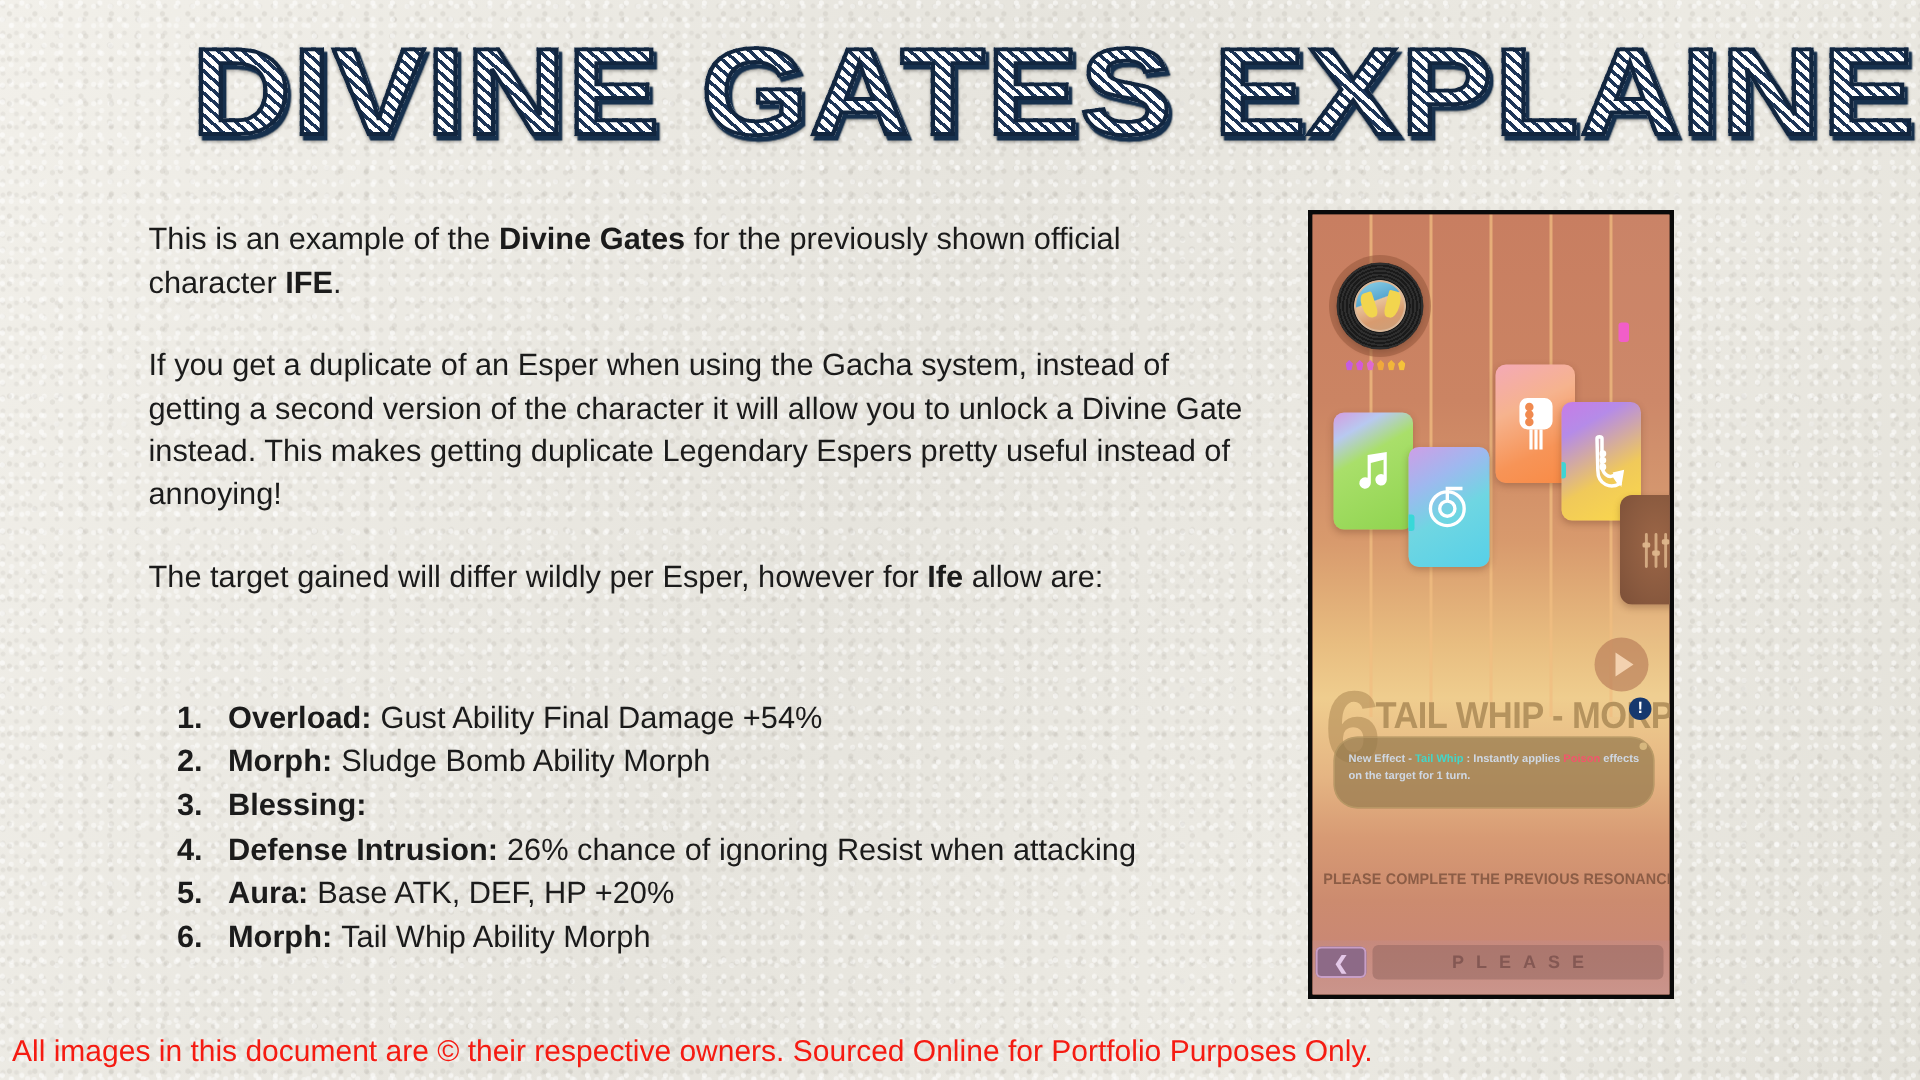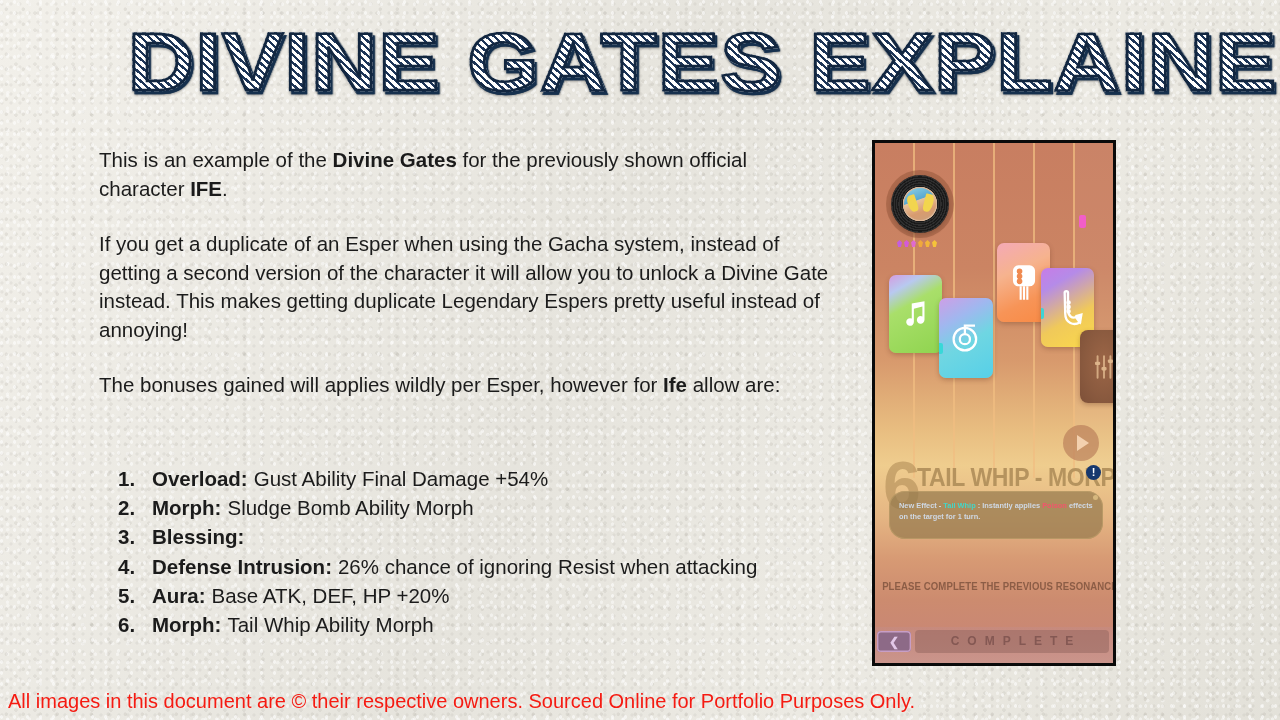--- a/index.html
+++ b/index.html
@@ -375,21 +375,21 @@
 
 <div id="slide">
 
   <div id="title-wrap">
     <h1 class="title-text">DIVINE GATES EXPLAINED</h1>
   </div>
 
   <div id="copy">
     <p><span>This is an example of the </span><b>Divine Gates</b><span> for the previously shown official character </span><b>IFE</b><span>.</span></p>
     <p>If you get a duplicate of an Esper when using the Gacha system, instead of getting a second version of the character it will allow you to unlock a Divine Gate instead. This makes getting duplicate Legendary Espers pretty useful instead of annoying!</p>
-    <p><span>The bonuses gained will applies wildly per Esper, however for </span><b>Ife</b><span> allow are:</span></p>
+    <p><span>The target gained will differ wildly per Esper, however for </span><b>Ife</b><span> allow are:</span></p>
   </div>
 
   <ul id="gate-list">
     <li>
         <span class="li-num">1.</span>
         <span class="li-name">Overload:</span>
         <span class="li-desc">Gust Ability Final Damage +54%</span>
       </li>
     <li>
         <span class="li-num">2.</span>
@@ -508,19 +508,19 @@
 
       <div id="tooltip">
         <span id="tooltip-dot"></span>
         <div id="tooltip-text"><span>New Effect - </span><span class="tw">Tail Whip</span><span> : Instantly applies </span><span class="ps">Poison</span><span> effects on the target for 1 turn.</span></div>
       </div>
 
       <div id="notice">PLEASE COMPLETE THE PREVIOUS RESONANCE FIRST</div>
 
       <div id="bottom-bar">
         <div id="back-btn">❮</div>
-        <div id="brand">COMPLETE</div>
+        <div id="brand">PLEASE</div>
       </div>
 
     </div>
   </div>
 
 </div>
 
 </body></html>

